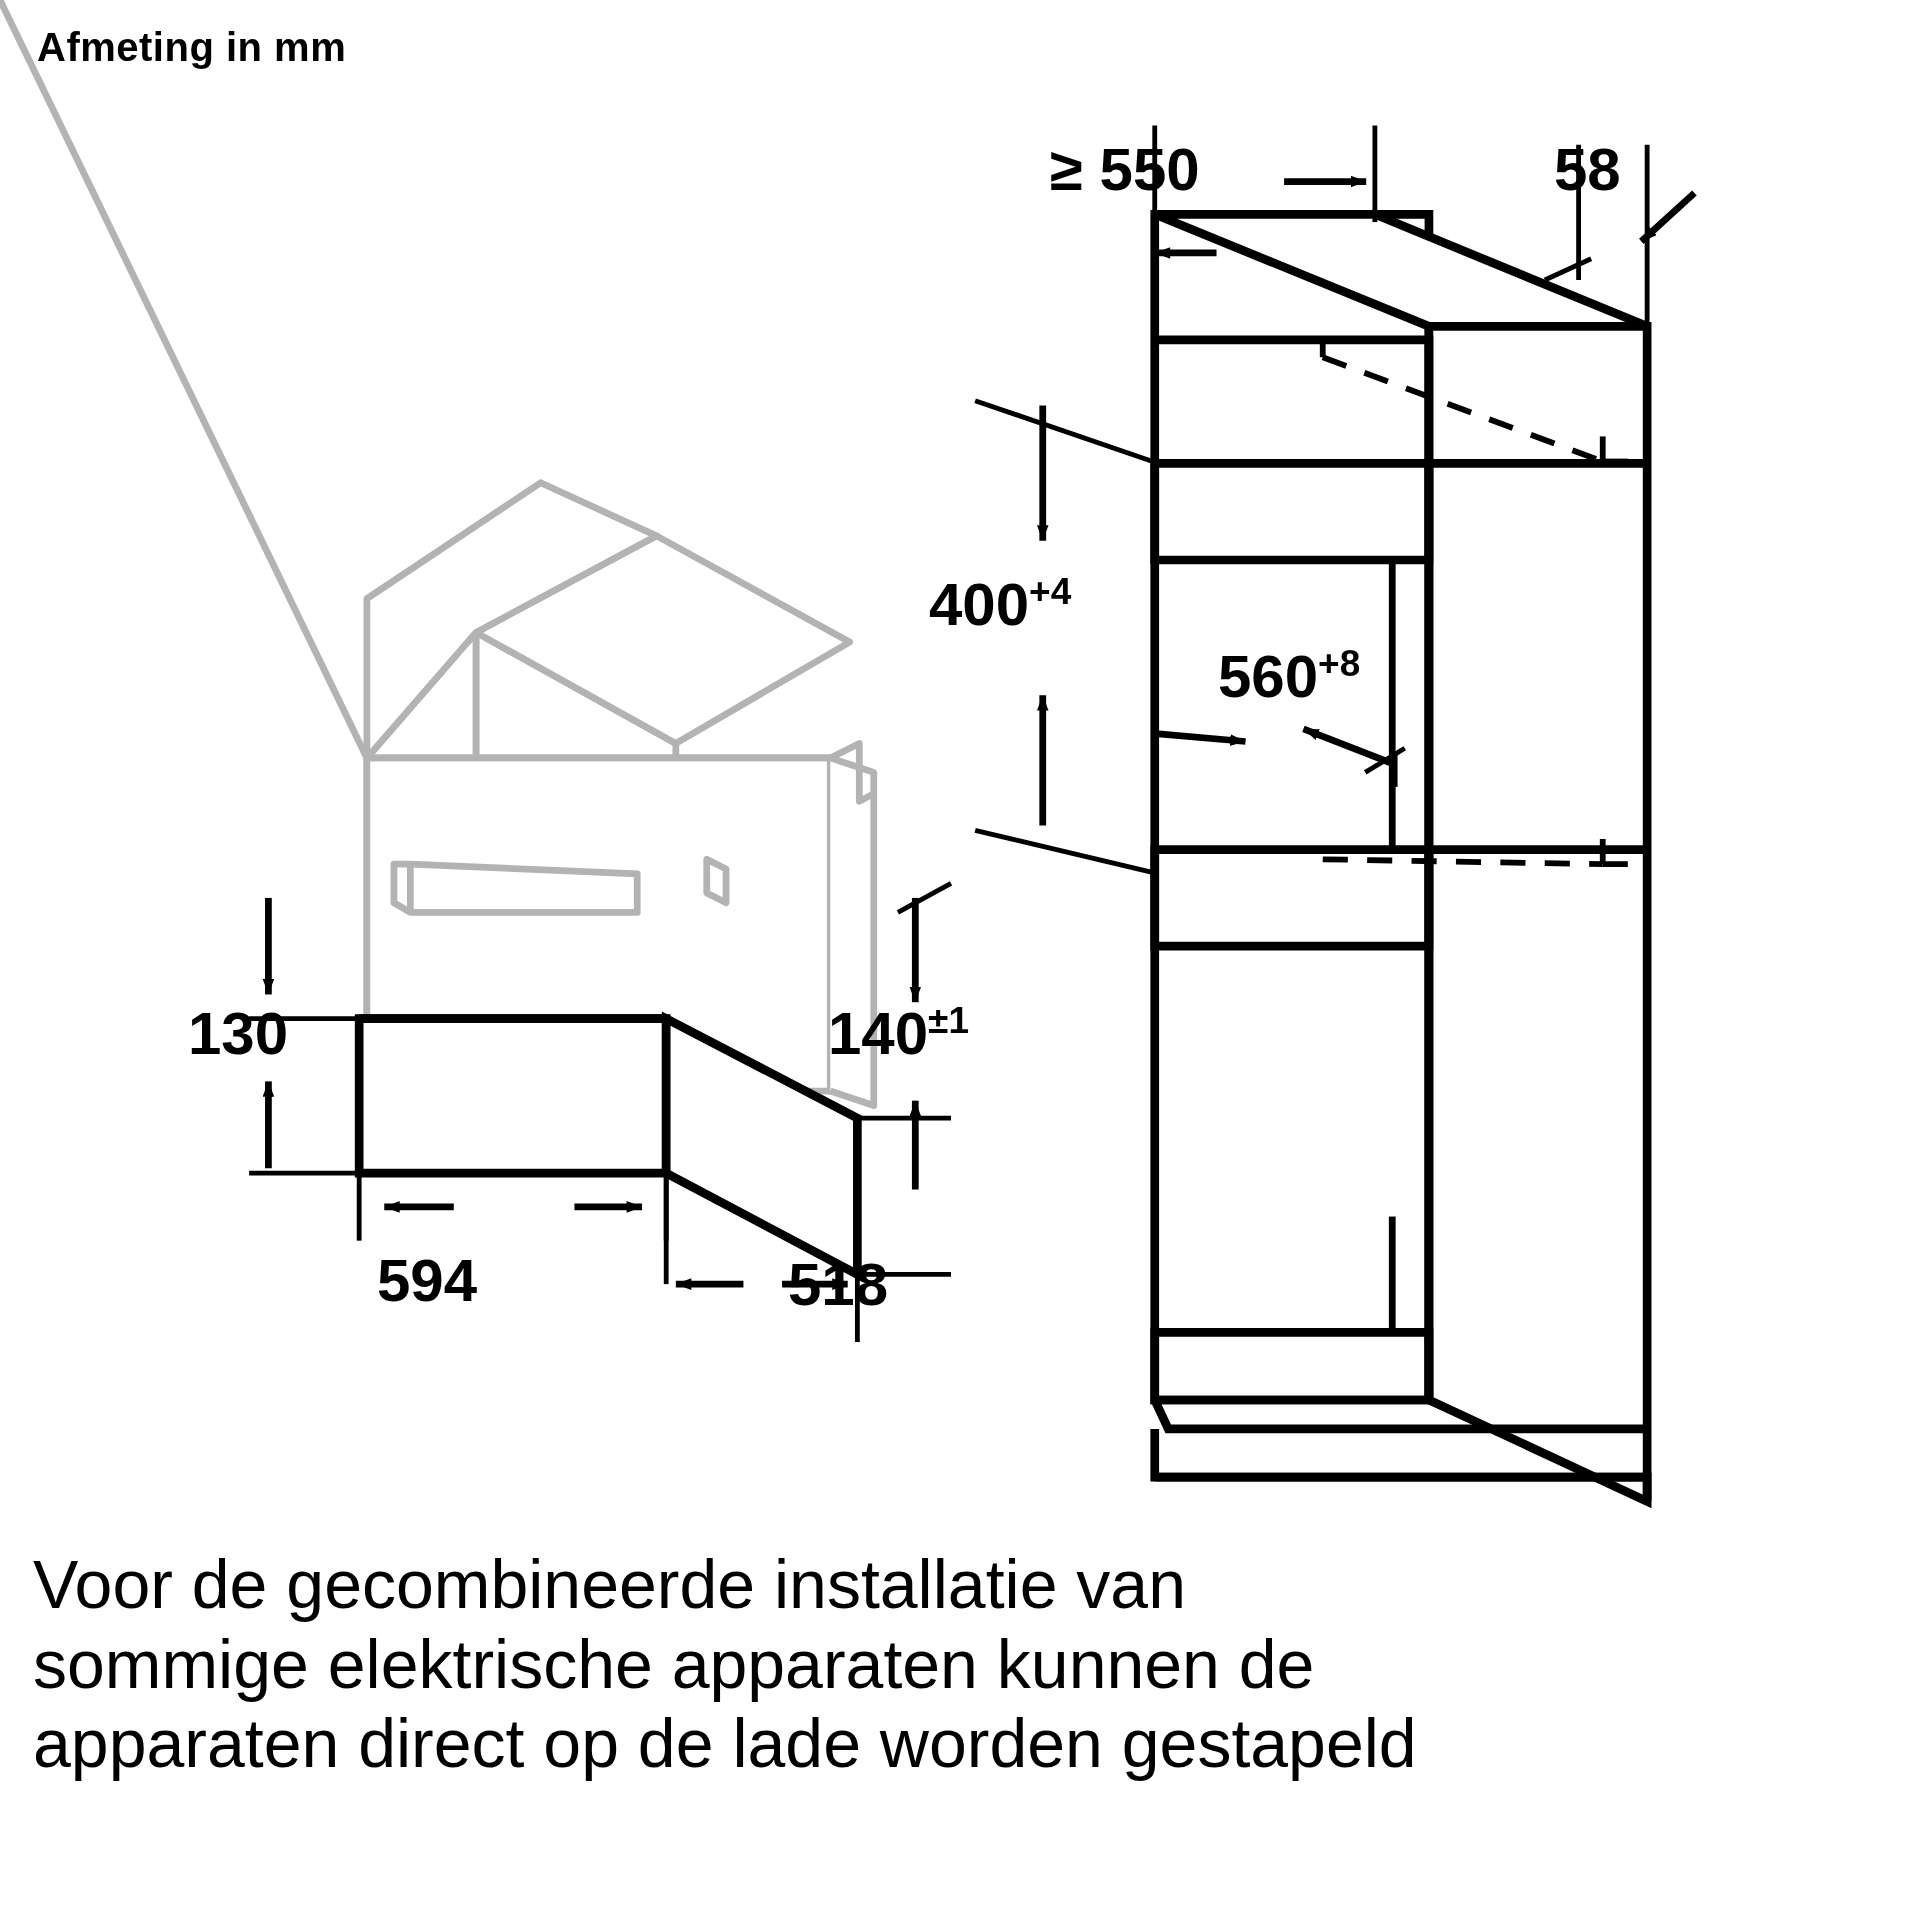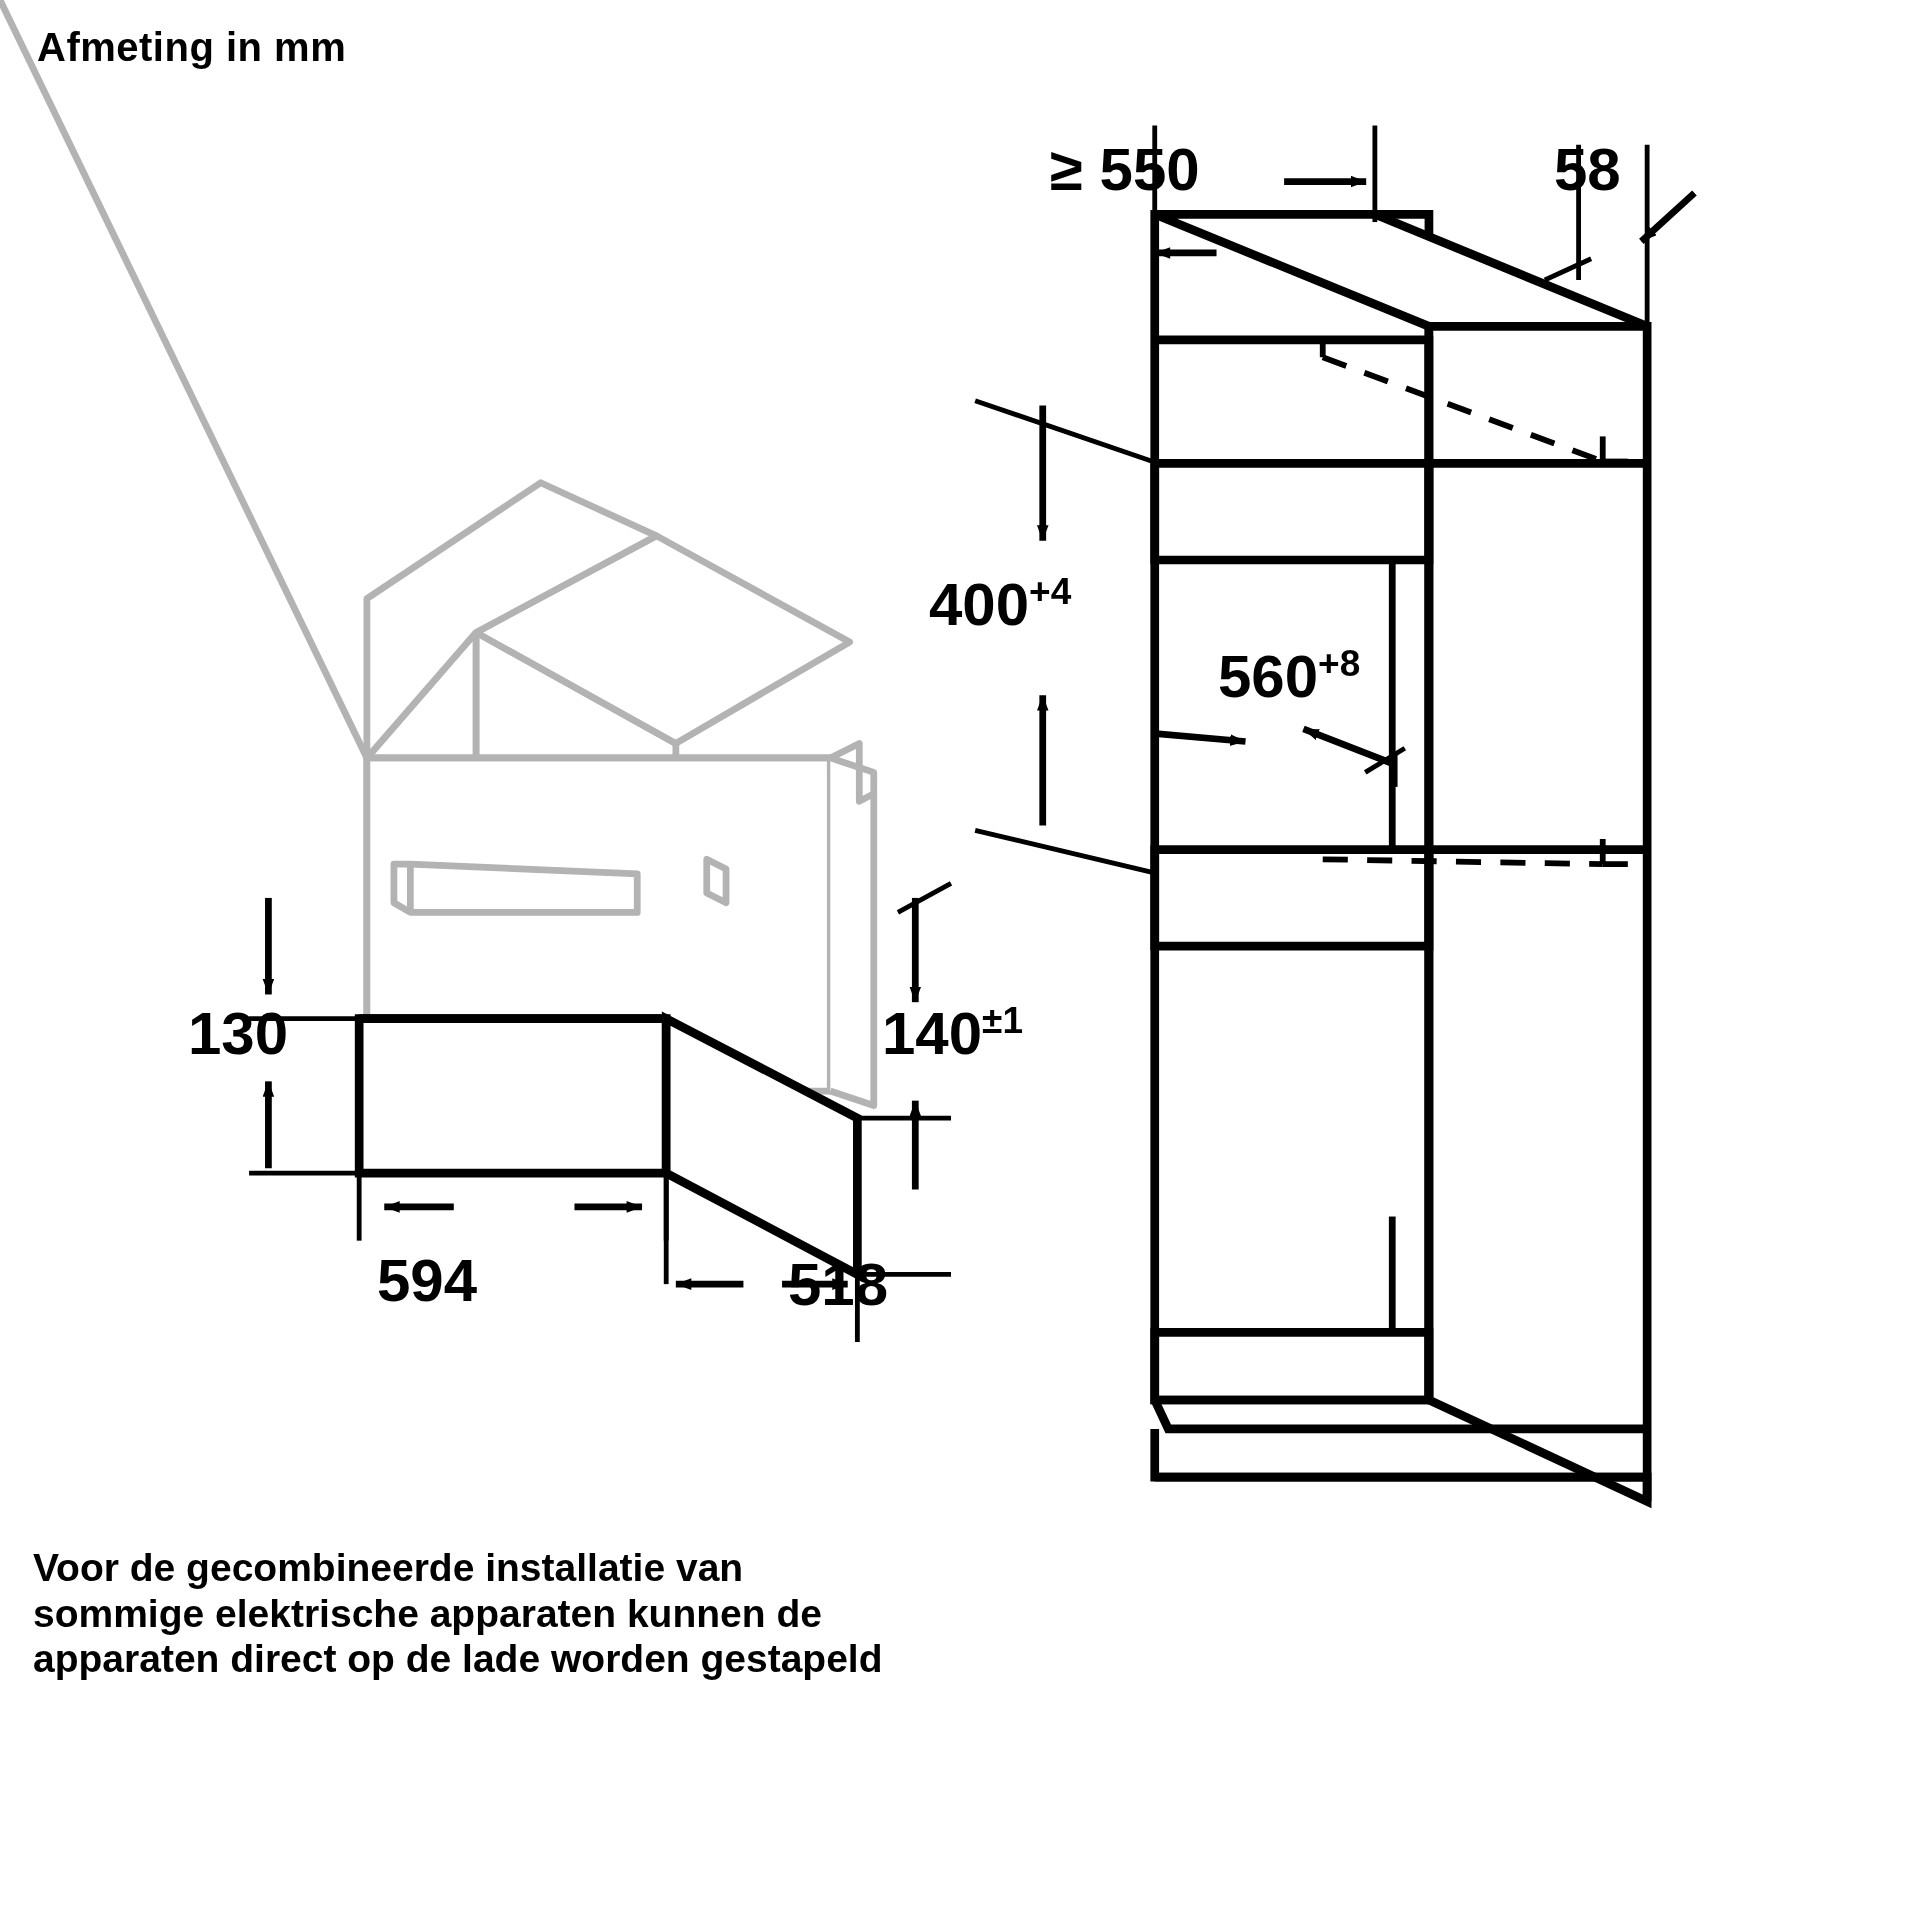--- a/index.html
+++ b/index.html
@@ -28,23 +28,23 @@
     font-size: 40px;
     font-weight: bold;
     letter-spacing: 0.5px;
     white-space: nowrap;
   }
   .caption {
     position: absolute;
     left: 33px;
     top: 1545px;
     width: 1863px;
-    font-size: 39px;
+    font-size: 68px;
     line-height: 1.17;
-    font-weight: bold;
+    font-weight: normal;
   }
   .caption div { white-space: nowrap; }
   svg { position: absolute; left: 0; top: 0; }
   .dim-label {
     position: absolute;
     font-size: 60px;
     font-weight: bold;
     white-space: nowrap;
   }
   .dim-label .sup {
@@ -182,21 +182,21 @@
       <line x1="1440" y1="790" x2="1350" y2="755" marker-end="url(#arrEnd)"></line>
       <line x1="1200" y1="760" x2="1290" y2="768" marker-end="url(#arrEnd)"></line>
       <line x1="1440" y1="790" x2="1440" y2="790"></line>
       <line x1="1444" y1="780" x2="1444" y2="815"></line>
       <line x1="1414" y1="800" x2="1455" y2="775" stroke-width="5"></line>
     </g>
   </svg>
 
   <div class="dim-label" style="left:188px; top:999px;"><span>130</span></div>
 
-  <div class="dim-label" style="left:882px; top:999px;"><span>140</span><span class="sup">±1</span></div>
+  <div class="dim-label" style="left:828px; top:999px;"><span>140</span><span class="sup">±1</span></div>
 
   <div class="dim-label" style="left:377px; top:1246px;"><span>594</span></div>
 
   <div class="dim-label" style="left:788px; top:1250px;"><span>518</span></div>
 
   <div class="dim-label" style="left:1050px; top:135px;"><span>≥ 550</span></div>
 
   <div class="dim-label" style="left:1554px; top:135px;"><span>58</span></div>
 
   <div class="dim-label" style="left:929px; top:570px;"><span>400</span><span class="sup">+4</span></div>

